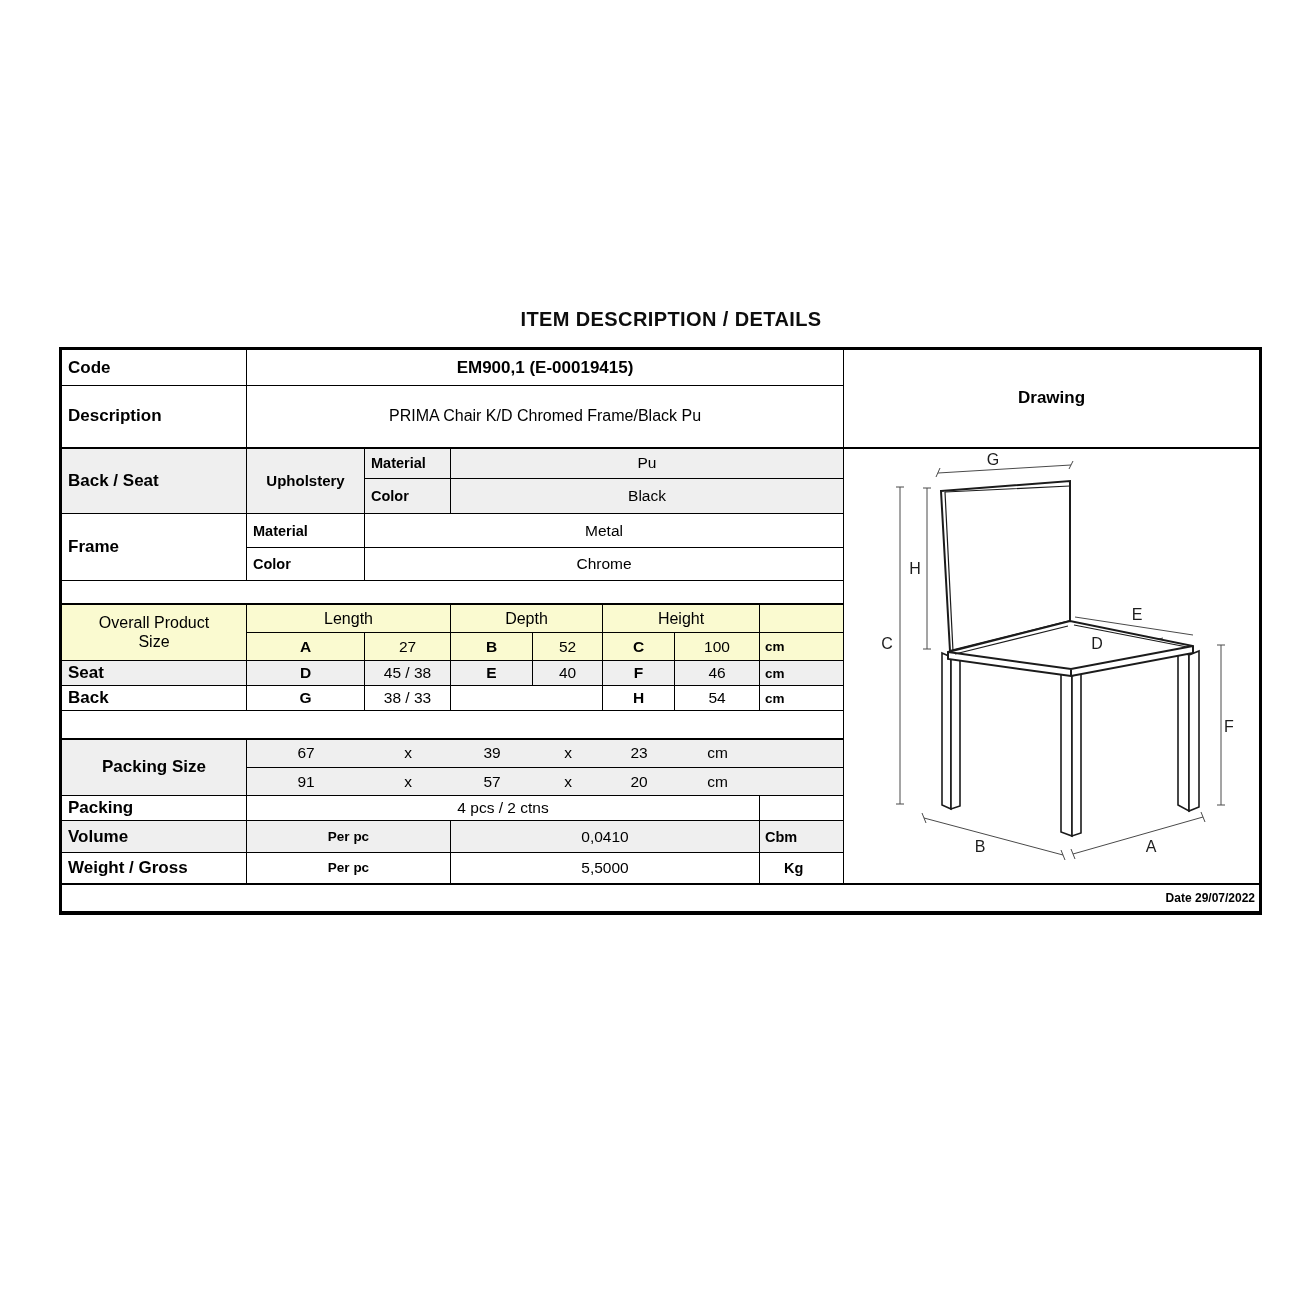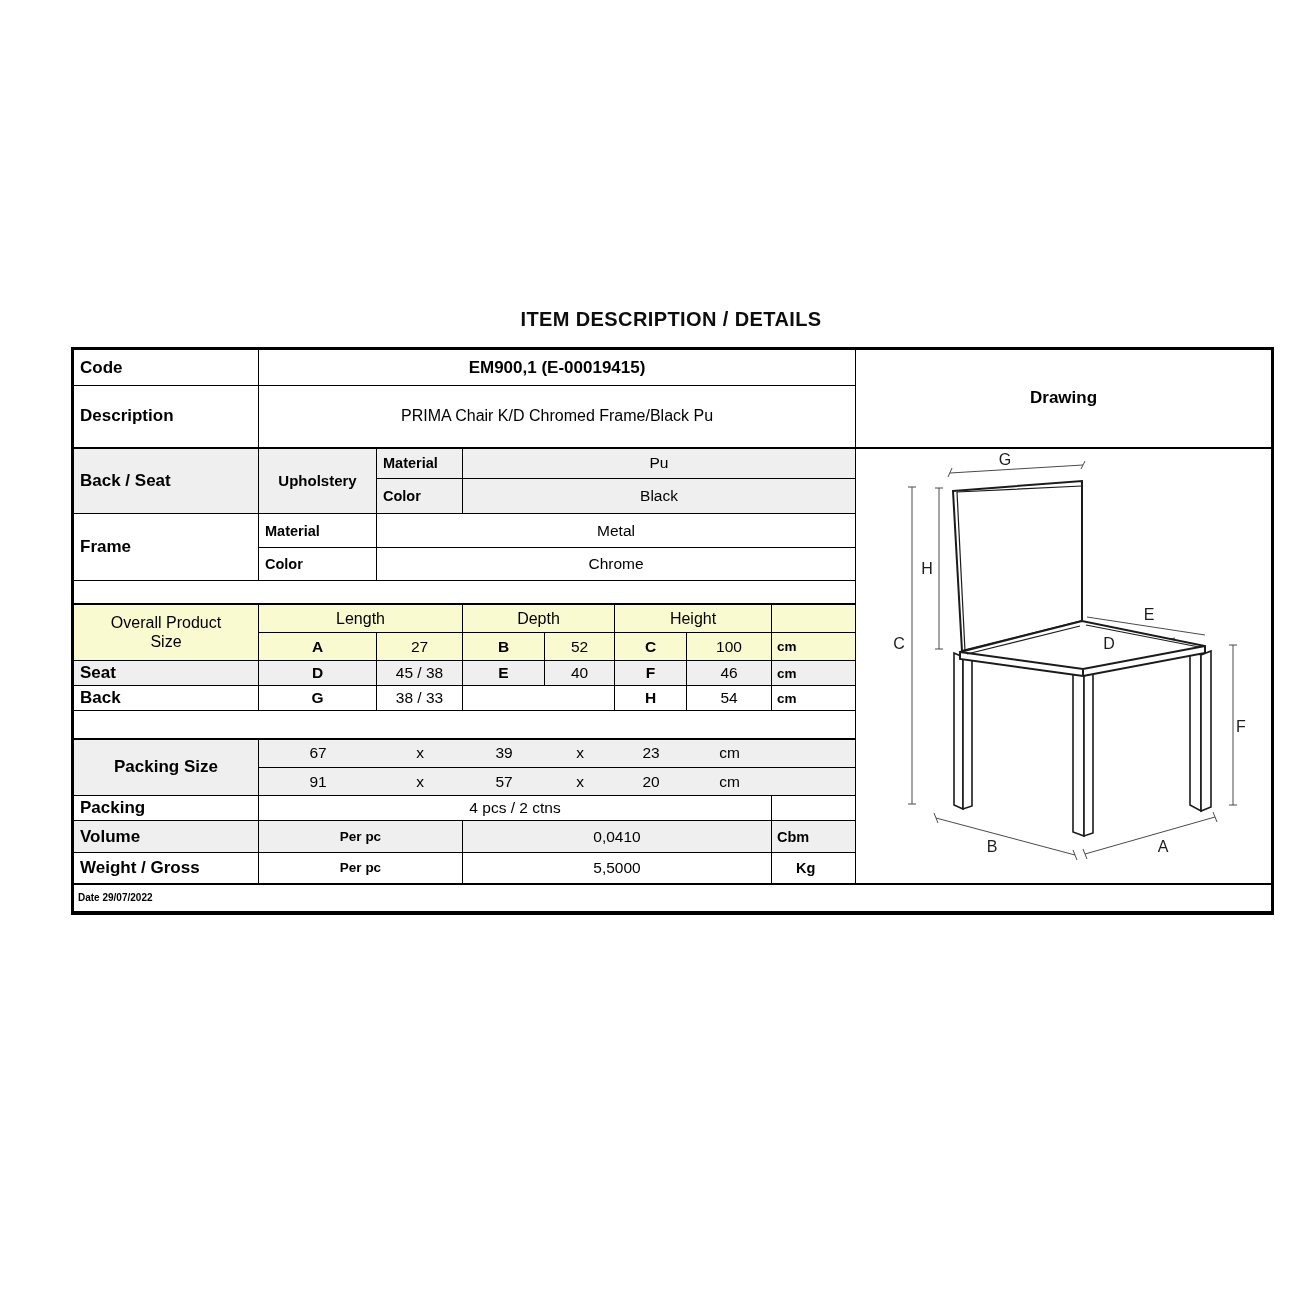--- a/index.html
+++ b/index.html
@@ -2,36 +2,36 @@
 <html><head>
 <meta charset="utf-8">
 <style>
   html,body { margin:0; padding:0; background:#ffffff; }
   body { width:1300px; height:1300px; font-family:"Liberation Sans", sans-serif; color:#000; }
   .sheet { position:relative; width:1300px; height:1300px; background:#fff; overflow:hidden;margin-left:35px; }
 
   .doc-title { position:absolute; left:36px; top:308px; width:1200px; text-align:center;
                font-size:20px; font-weight:bold; letter-spacing:.4px; color:#0d0d0d; }
 
-  table.spec { position:absolute; left:36px; top:347px; width:1200px;
+  table.spec { position:absolute; left:24px; top:347px; width:1200px;
                border-collapse:collapse; table-layout:fixed; border:3px solid #000; }
   td { border:1.5px solid #000; padding:0 4px; font-size:15.5px; vertical-align:middle;
        overflow:hidden; white-space:nowrap; }
 
   .lbl   { font-weight:bold; font-size:17px; text-align:left; padding-left:6px; }
   .ctr   { text-align:center; }
   .big   { font-size:17px; font-weight:bold;text-align:center; }
   .desc  { font-size:16px; }
   .sub   { font-weight:bold; font-size:14.5px; text-align:left; padding-left:6px; }
   .grp   { font-weight:bold; font-size:15px; text-align:center; }
   .key   { font-weight:bold; font-size:15.5px; text-align:center; }
   .val   { font-size:15.5px; text-align:center; }
   .unit  { font-weight:bold; font-size:13.5px; text-align:left; padding-left:5px; }
   .per   { font-weight:bold; font-size:13.5px; text-align:center; }
-  .datec { font-weight:bold; font-size:10px; text-align:left; }
+  .datec { font-weight:bold; font-size:12px; text-align:right; }
   .hdr2  { font-weight:normal; font-size:16px; text-align:center; line-height:1.2; }
 
   .gray   { background:#efefef; }
   .yellow { background:#fafad0; }
 
   .thickT td { border-top:2.5px solid #000; }
   .dateRow td { border-top:2.5px solid #000; border-bottom:4px solid #000; }
 
   .nopad { padding:0; }
   .flexrow { display:flex; height:100%; align-items:center; }

